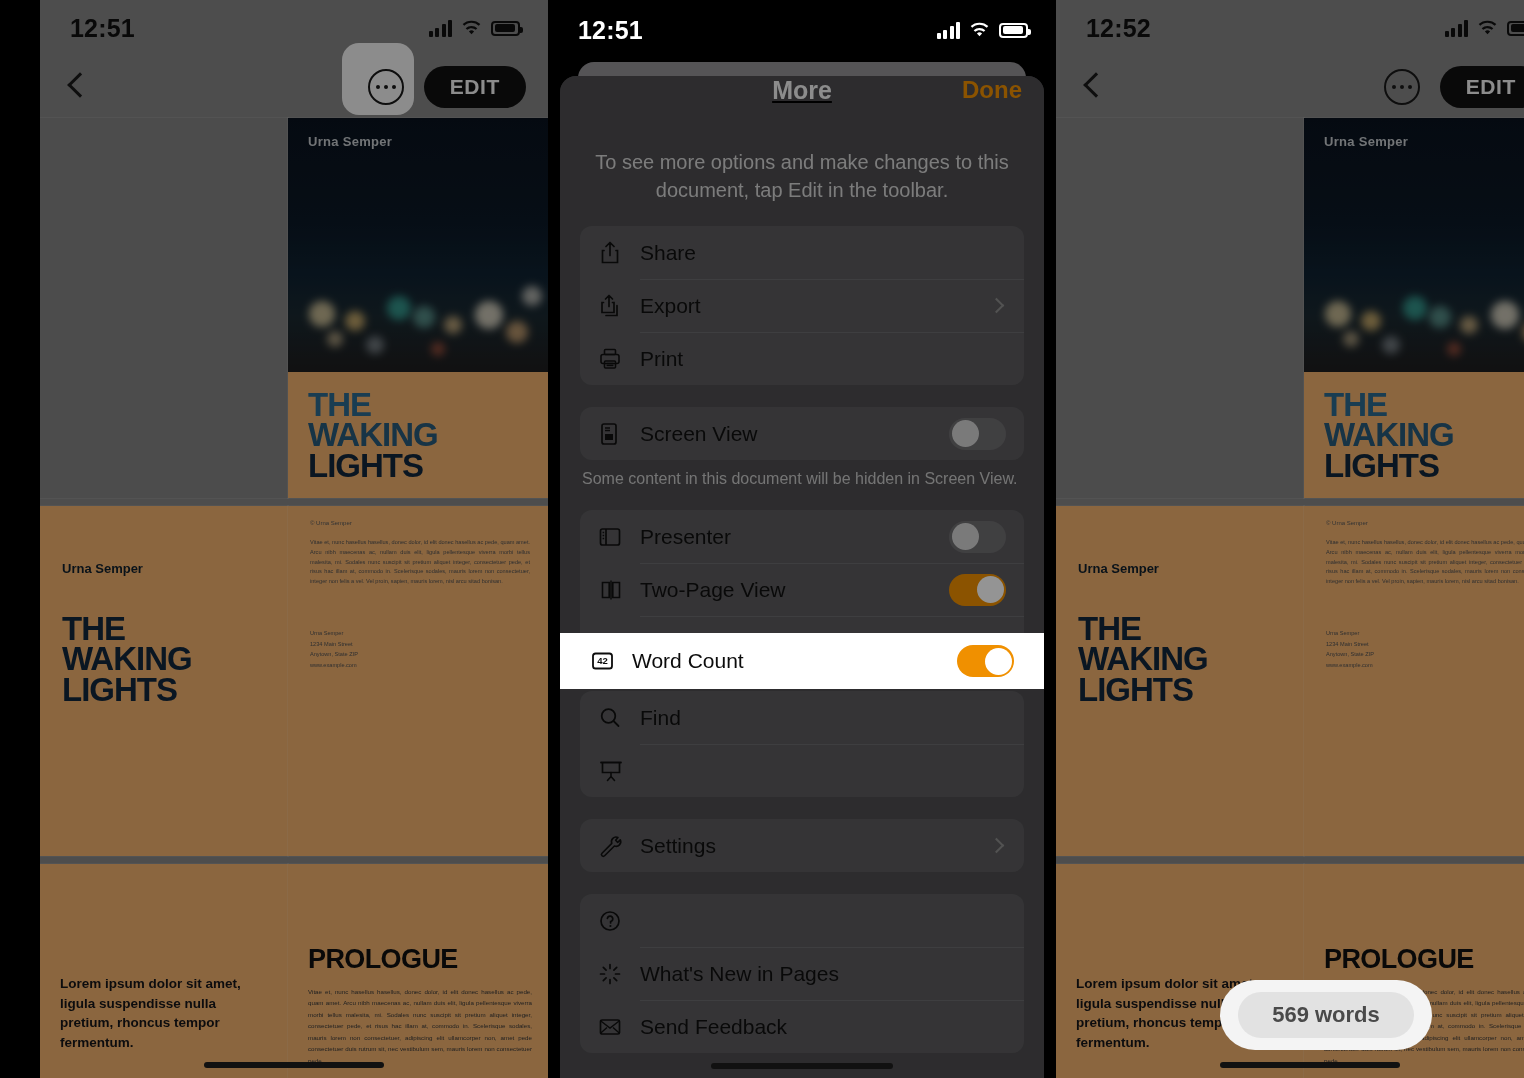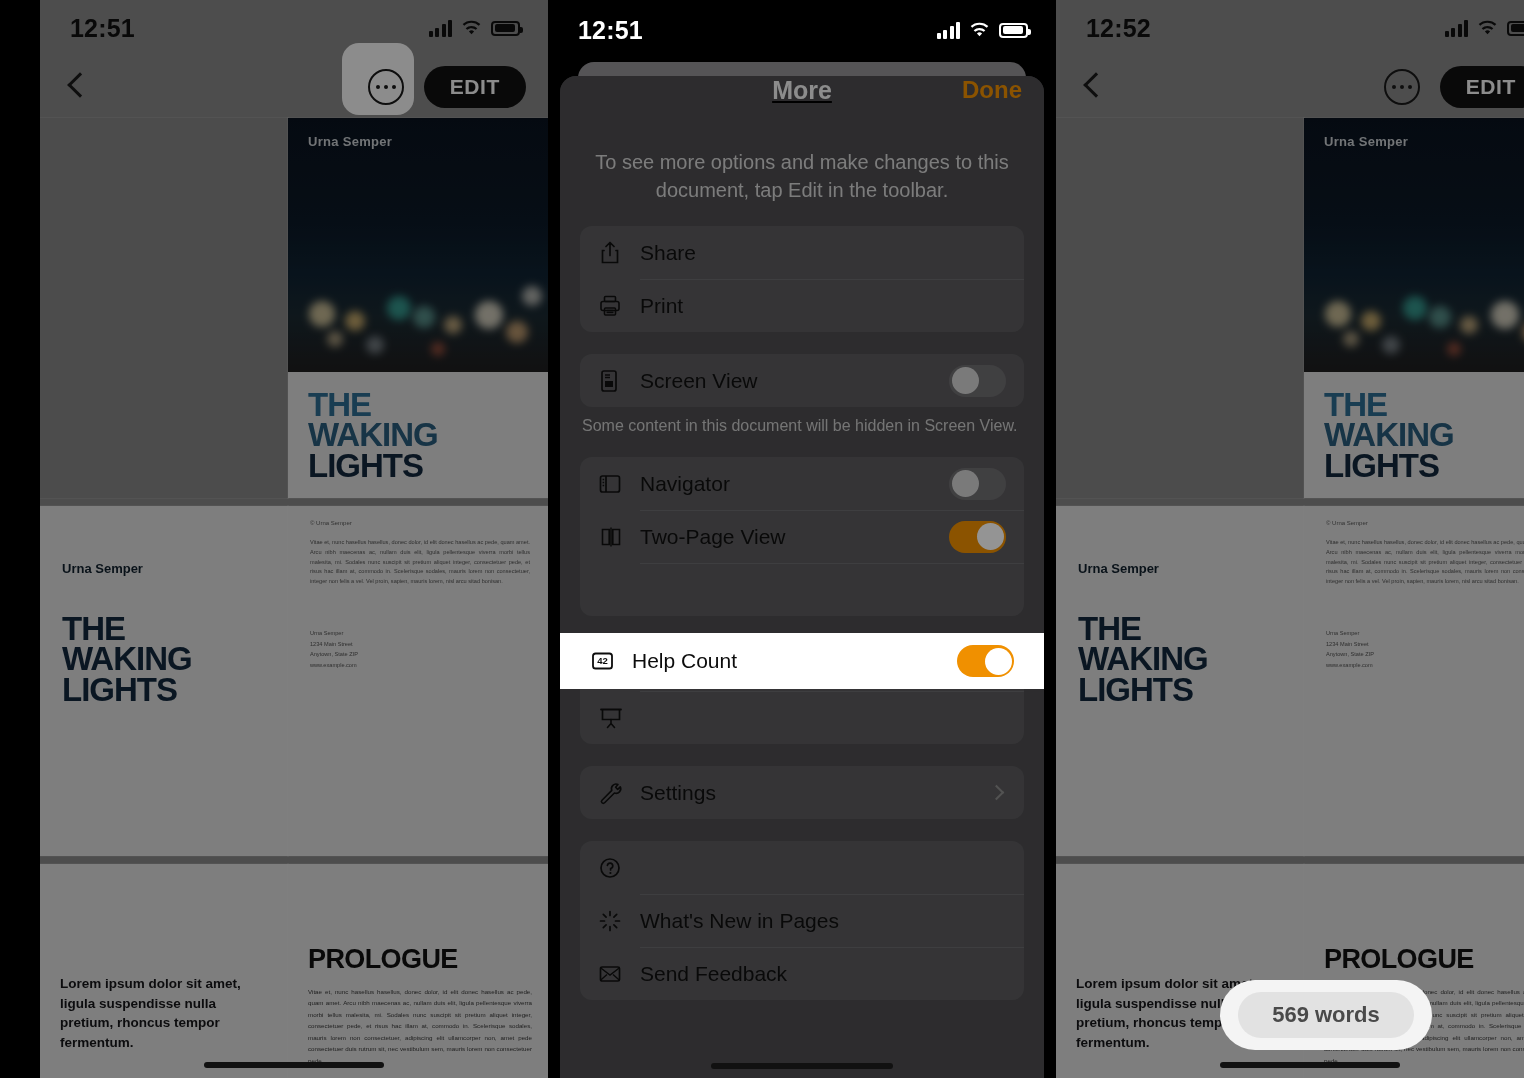--- a/index.html
+++ b/index.html
@@ -42,21 +42,21 @@
              background:#fff; border-radius:17px; z-index:-1; }
   .more-btn { width:36px; height:36px; border-radius:50%; border:2.5px solid #1b1b1b;
               display:flex; align-items:center; justify-content:center; gap:3.5px; }
   .more-btn i { width:4.5px; height:4.5px; border-radius:50%; background:#1b1b1b; display:block; }
   .edit-btn { background:#111; color:#fff; border-radius:22px; padding:0 26px; height:42px;
               display:flex; align-items:center; font-size:21px; font-weight:600; letter-spacing:.6px; }
 
   
   .doc { position:absolute; top:118px; left:0; right:0; bottom:0; background:#8d8d8d; }
   .spread { position:absolute; left:0; right:0; display:flex; }
-  .page { background:#e5e5e5; position:relative; overflow:hidden;
+  .page { background:#fdba74; position:relative; overflow:hidden;
           box-shadow:0 0 0 1px rgba(255,255,255,.10); }
   .page.blank { background:#8a8a8a; }
 
   
   .sp1 { top:0; height:380px; }
   .sp1 .pg-left  { width:248px; height:380px; }
   .sp1 .pg-right { width:260px; height:380px; }
 
   .cover-photo { position:absolute; left:0; right:0; top:0; height:254px;
                  background:linear-gradient(180deg,#0a1320 0%,#0c1a28 40%,#102434 62%,#1c2b33 78%,#201f20 100%);
@@ -290,20 +290,31 @@
           <div class="row-ico">
             <svg width="24" height="26" viewBox="0 0 24 26">
                 <path d="M12 2.5 8 6.5M12 2.5l4 4M12 2.5v13" stroke="#101010" stroke-width="1.7" fill="none" stroke-linecap="round"></path>
                 <path d="M6 10.5H4.5v12h15v-12H18" stroke="#101010" stroke-width="1.7" fill="none" stroke-linecap="round"></path>
               </svg>
           </div>
           <div class="row-label">Share</div>
         </div>
         <div class="row">
           <div class="row-ico">
+            <svg width="24" height="26" viewBox="0 0 24 26">
+                <path d="M11 2.5 7.5 6M11 2.5l3.5 3.5M11 2.5v11" stroke="#101010" stroke-width="1.7" fill="none" stroke-linecap="round"></path>
+                <path d="M5.5 9.5H4v10h12v-10h-1.5" stroke="#101010" stroke-width="1.7" fill="none" stroke-linecap="round"></path>
+                <path d="M8 22.5h11v-10" stroke="#101010" stroke-width="1.7" fill="none" stroke-linecap="round"></path>
+              </svg>
+          </div>
+          <div class="row-label">Export</div>
+          <div class="chev"></div>
+        </div>
+        <div class="row">
+          <div class="row-ico">
             <svg width="24" height="24" viewBox="0 0 24 24">
                 <rect x="6.5" y="2.5" width="11" height="5" rx="1" stroke="#101010" stroke-width="1.6" fill="none"></rect>
                 <rect x="3" y="7.5" width="18" height="9" rx="2" stroke="#101010" stroke-width="1.6" fill="none"></rect>
                 <rect x="6.5" y="14" width="11" height="7" rx="1" stroke="#101010" stroke-width="1.6" fill="none"></rect>
                 <path d="M8.5 16.5h7M8.5 18.5h7" stroke="#101010" stroke-width="1.3"></path>
               </svg>
           </div>
           <div class="row-label">Print</div>
         </div>
       </div>
@@ -327,21 +338,21 @@
 
       <div class="group">
         <div class="row">
           <div class="row-ico">
             <svg width="24" height="22" viewBox="0 0 24 22">
                 <rect x="2.5" y="3" width="19" height="16" rx="2" stroke="#101010" stroke-width="1.7" fill="none"></rect>
                 <path d="M8 3v16" stroke="#101010" stroke-width="1.7"></path>
                 <path d="M4.6 6.5h1.6M4.6 9.5h1.6M4.6 12.5h1.6" stroke="#101010" stroke-width="1.3"></path>
               </svg>
           </div>
-          <div class="row-label">Navigator</div>
+          <div class="row-label">Presenter</div>
           <div class="toggle off">
               <i></i>
             </div>
         </div>
         <div class="row">
           <div class="row-ico">
             <svg width="26" height="22" viewBox="0 0 26 22">
                 <path d="M11.2 3.5H4.5v15h6.7z" stroke="#101010" stroke-width="1.6" fill="none"></path>
                 <path d="M14.8 3.5h6.7v15h-6.7z" stroke="#101010" stroke-width="1.6" fill="none"></path>
                 <path d="M13 1.5v19" stroke="#101010" stroke-width="1.5"></path>
@@ -422,21 +433,21 @@
 
       <div class="sheet-dim"></div>
 
       <div class="hl-row" style="top:557px;">
         <div class="row-ico">
           <svg width="26" height="24" viewBox="0 0 26 24">
               <rect x="3" y="4.5" width="19" height="15" rx="2.6" stroke="#0c0c0c" stroke-width="1.8" fill="none"></rect>
               <text x="12.5" y="15.2" font-family="Liberation Sans, sans-serif" font-size="9.5" font-weight="700" fill="#0c0c0c" text-anchor="middle">42</text>
             </svg>
         </div>
-        <div class="row-label">Help Count</div>
+        <div class="row-label">Word Count</div>
         <div class="toggle on">
             <i></i>
           </div>
       </div>
 
       <div class="sheet-home"></div>
     </div>
   </div>
 
   <div class="panel">

